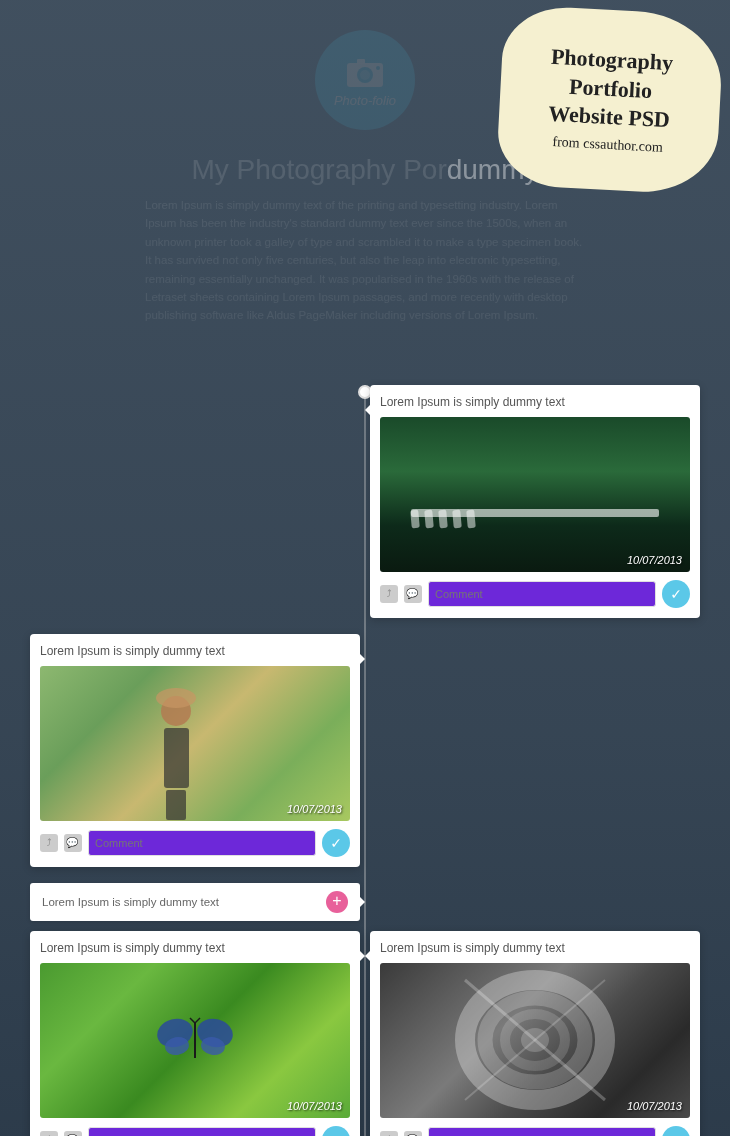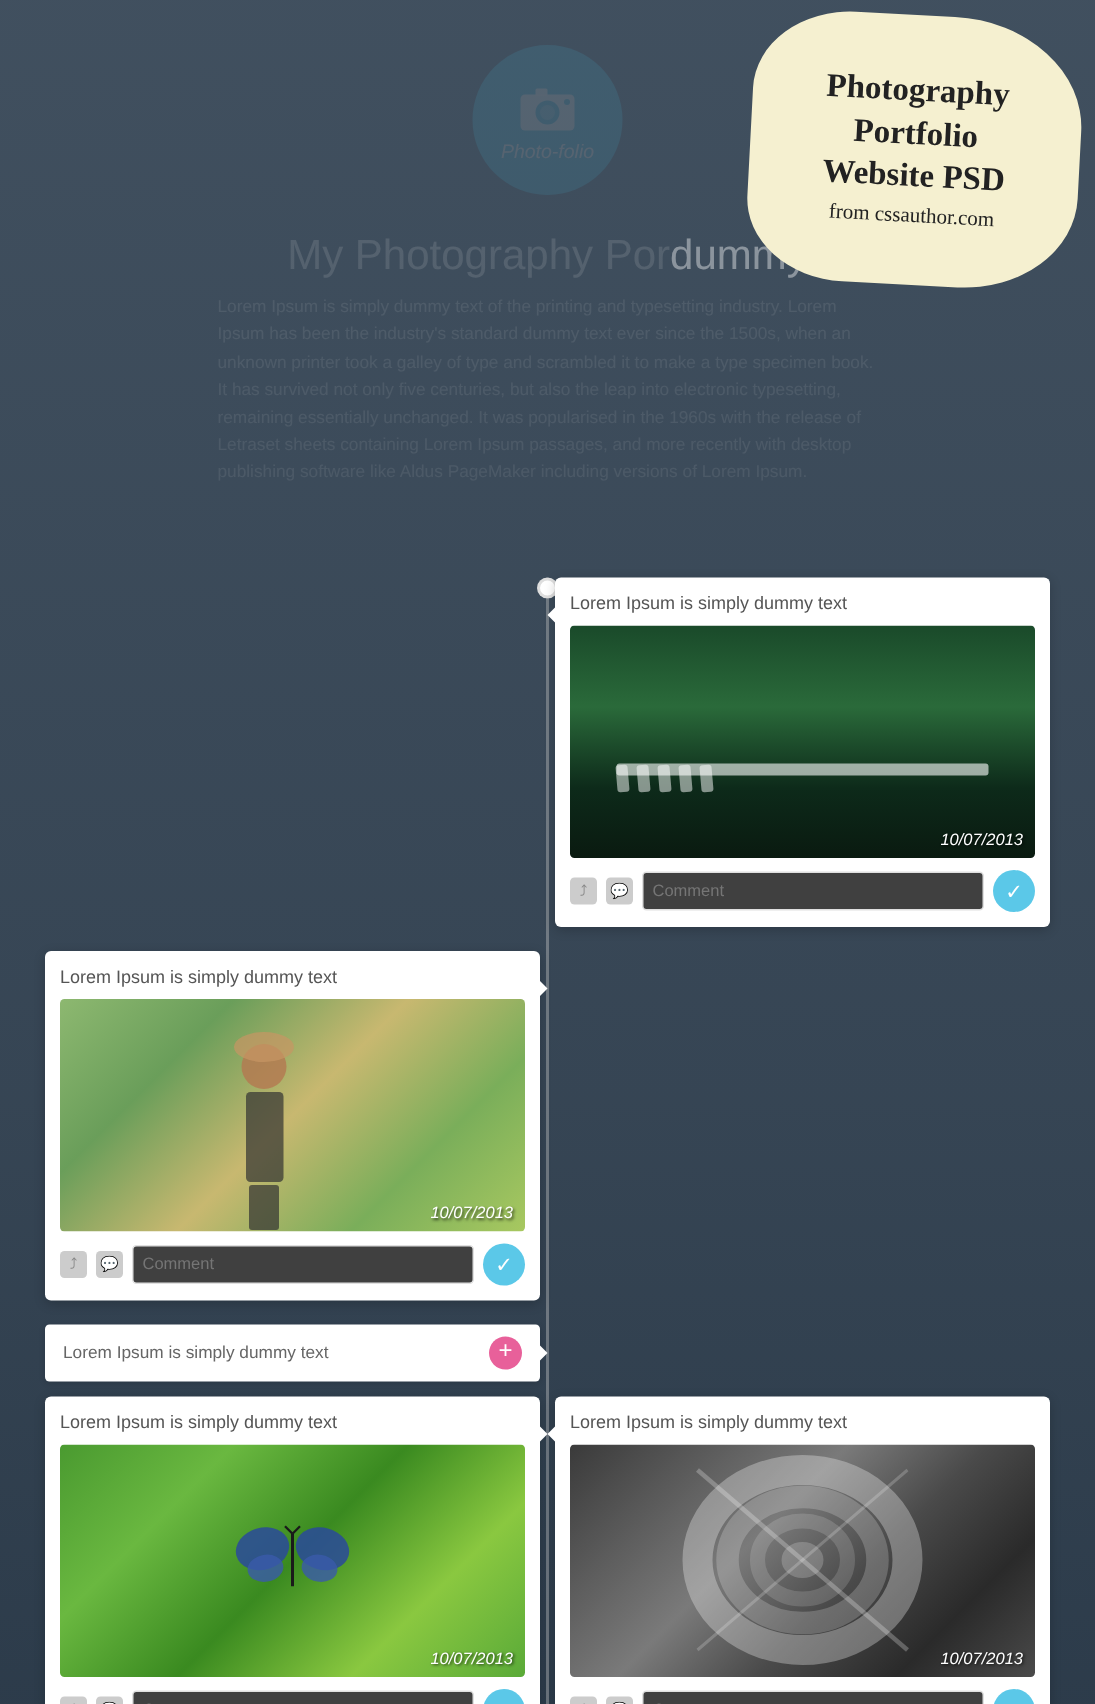--- a/index.html
+++ b/index.html
@@ -232,21 +232,21 @@
     }
 
     .comment-input {
       flex: 1;
       height: 24px;
       border: 1px solid #e0e0e0;
       border-radius: 3px;
       padding: 12px 6px;
       font-size: 11px;
       color: #aaa;
-      background: #404040;
+      background: #6d28d9;
     }
 
     .submit-btn {
       width: 28px;
       height: 28px;
       background: #5bc8e8;
       border-radius: 50%;
       display: flex;
       align-items: center;
       justify-content: center;

